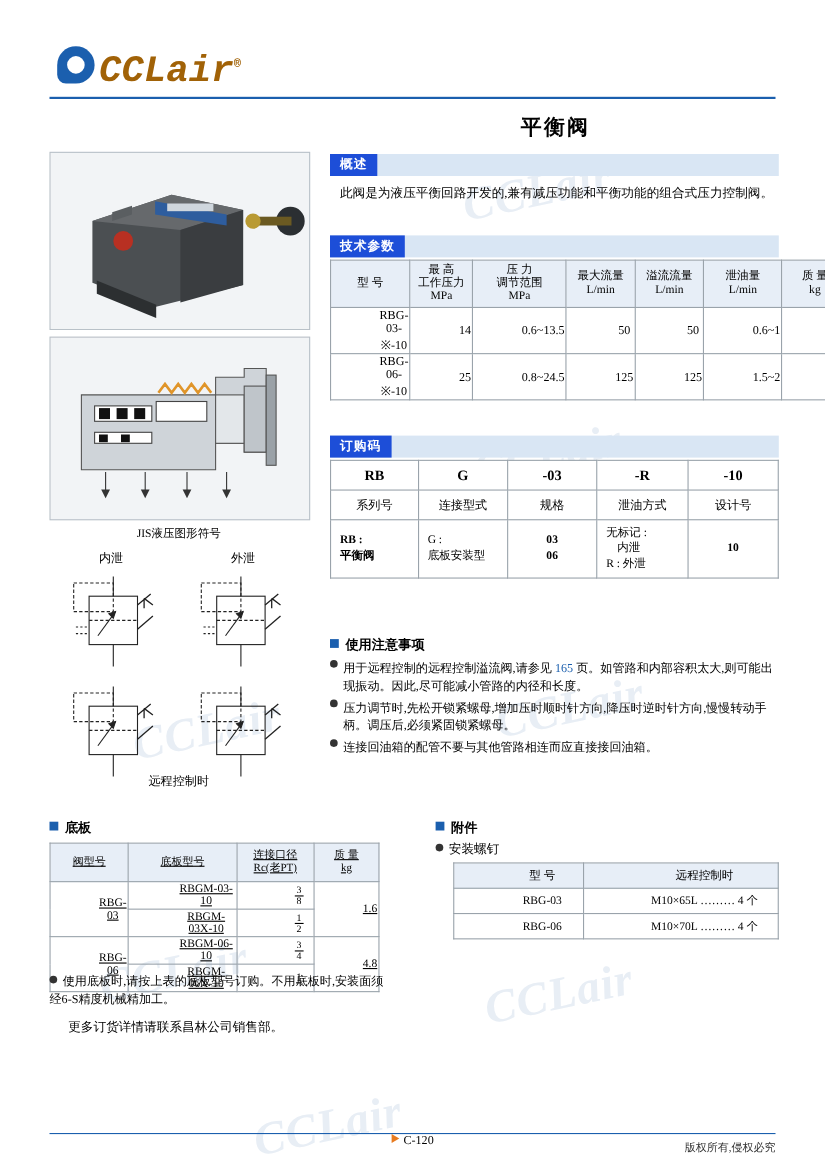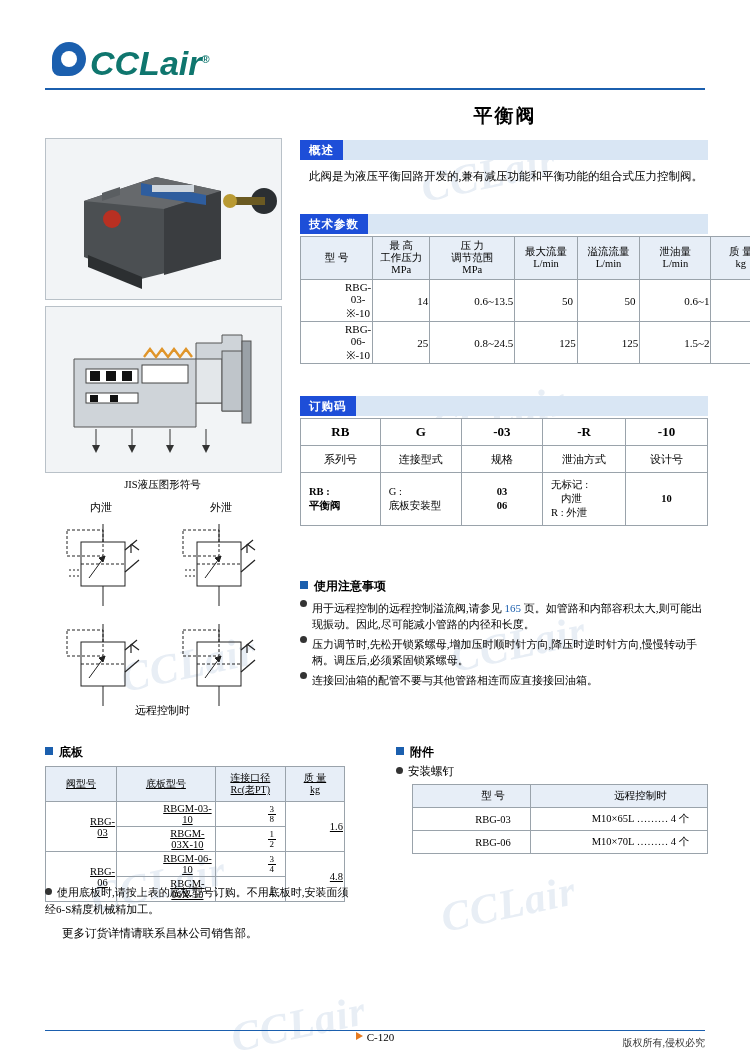--- a/index.html
+++ b/index.html
@@ -32,22 +32,22 @@
   .logo{position:absolute;left:52px;top:42px;display:flex;align-items:flex-start;}
   .logo .mark{
     width:34px;height:34px;border-radius:50% 50% 50% 8px;
     background:#1b5fae;margin-right:4px;position:relative;
   }
   .logo .mark:after{
     content:"";position:absolute;left:9px;top:9px;width:16px;height:16px;
     border-radius:50%;background:#fff;
   }
   .logo .txt{
-    font-family:Liberation Sans, sans-serif;
-    font-style:italic;font-weight:bold;font-size:34px;color:#0f766e;
+    font-family:Liberation Mono, monospace;
+    font-style:italic;font-weight:bold;font-size:34px;color:#a16207;
     line-height:34px;
   }
   .logo .reg{font-size:11px;vertical-align:super;font-style:normal;}
 
   .maintitle{
     position:absolute;left:300px;top:103px;width:410px;text-align:center;
     font-size:19px;font-weight:bold;letter-spacing:2px;
   }
 
   

